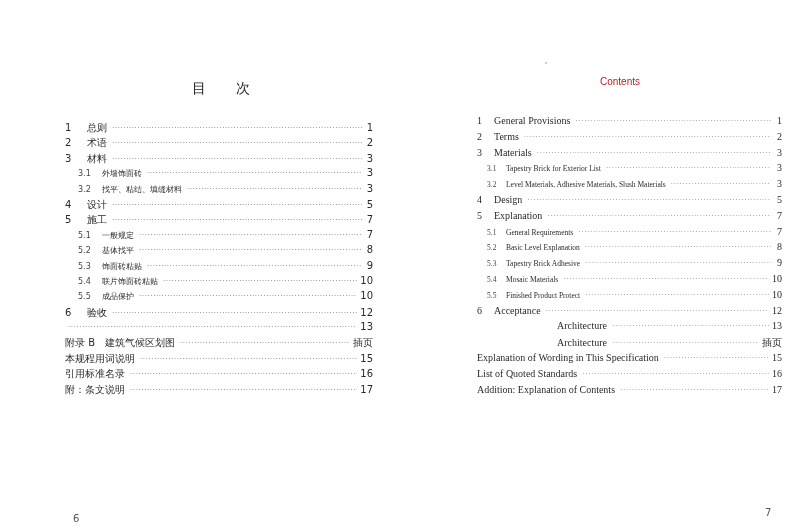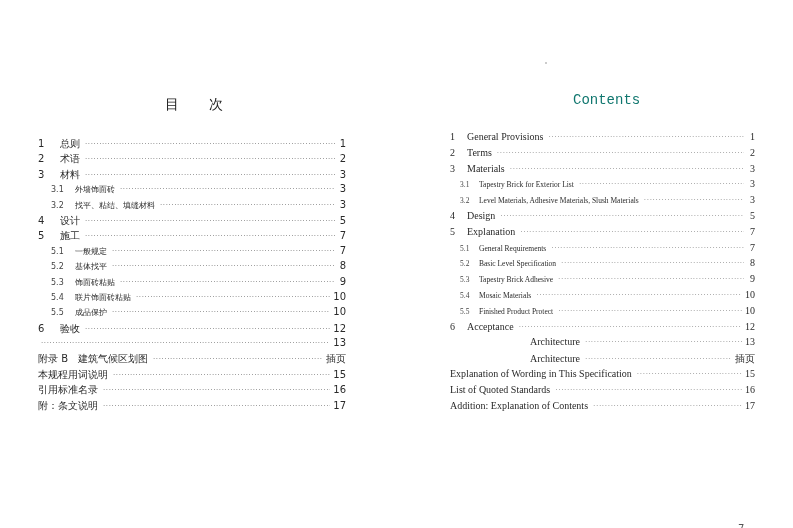--- a/index.html
+++ b/index.html
@@ -1,36 +1,36 @@
 <!DOCTYPE html>
 <html><head>
   <meta charset="utf-8">
   <style>
     html, body { margin: 0; padding: 0; background: #ffffff; }
     body {
       width: 793px; height: 528px; position: relative; overflow: hidden;
       font-family: "DejaVu Serif", "Liberation Serif", serif;
       color: #2a2a2a;
     }
-    .page { position: absolute; top: 16px; height: 444px; }
+    .page { position: absolute; top: 0; height: 444px; margin-left: 27px; }
     .page-left { left: 0; width: 396px; }
     .page-right { left: 397px; width: 396px; }
 
     .title-cn {
       position: absolute; left: 165px; top: 80px;
       font-size: 14px; letter-spacing: 0; color: #222;
       font-family: "DejaVu Sans", sans-serif;
     }
     .title-cn span { display: inline-block; }
     .title-cn .gap { width: 30px; }
 
     .title-en {
       position: absolute; left: 176px; top: 76px;
-      font-size: 14px; color: #0f766e;
-      font-family: Liberation Mono, monospace;
+      font-size: 10px; color: #b91c1c;
+      font-family: Liberation Sans, sans-serif;
     }
 
     .toc { position: absolute; }
     .toc-left { left: 38px; top: 121px; width: 308px; }
     .toc-right { left: 53px; top: 115px; width: 305px; }
 
     .row {
       display: flex; align-items: baseline; white-space: nowrap;
       position: relative;
     }
@@ -234,21 +234,21 @@
         <span class="page-num">7</span>
       </div>
     <div class="row sub">
         <span class="num">5.1</span>
         <span class="label">General Requirements</span>
         <span class="leader"></span>
         <span class="page-num">7</span>
       </div>
     <div class="row sub">
         <span class="num">5.2</span>
-        <span class="label">Basic Level Specification</span>
+        <span class="label">Basic Level Explanation</span>
         <span class="leader"></span>
         <span class="page-num">8</span>
       </div>
     <div class="row sub">
         <span class="num">5.3</span>
         <span class="label">Tapestry Brick Adhesive</span>
         <span class="leader"></span>
         <span class="page-num">9</span>
       </div>
     <div class="row sub">

